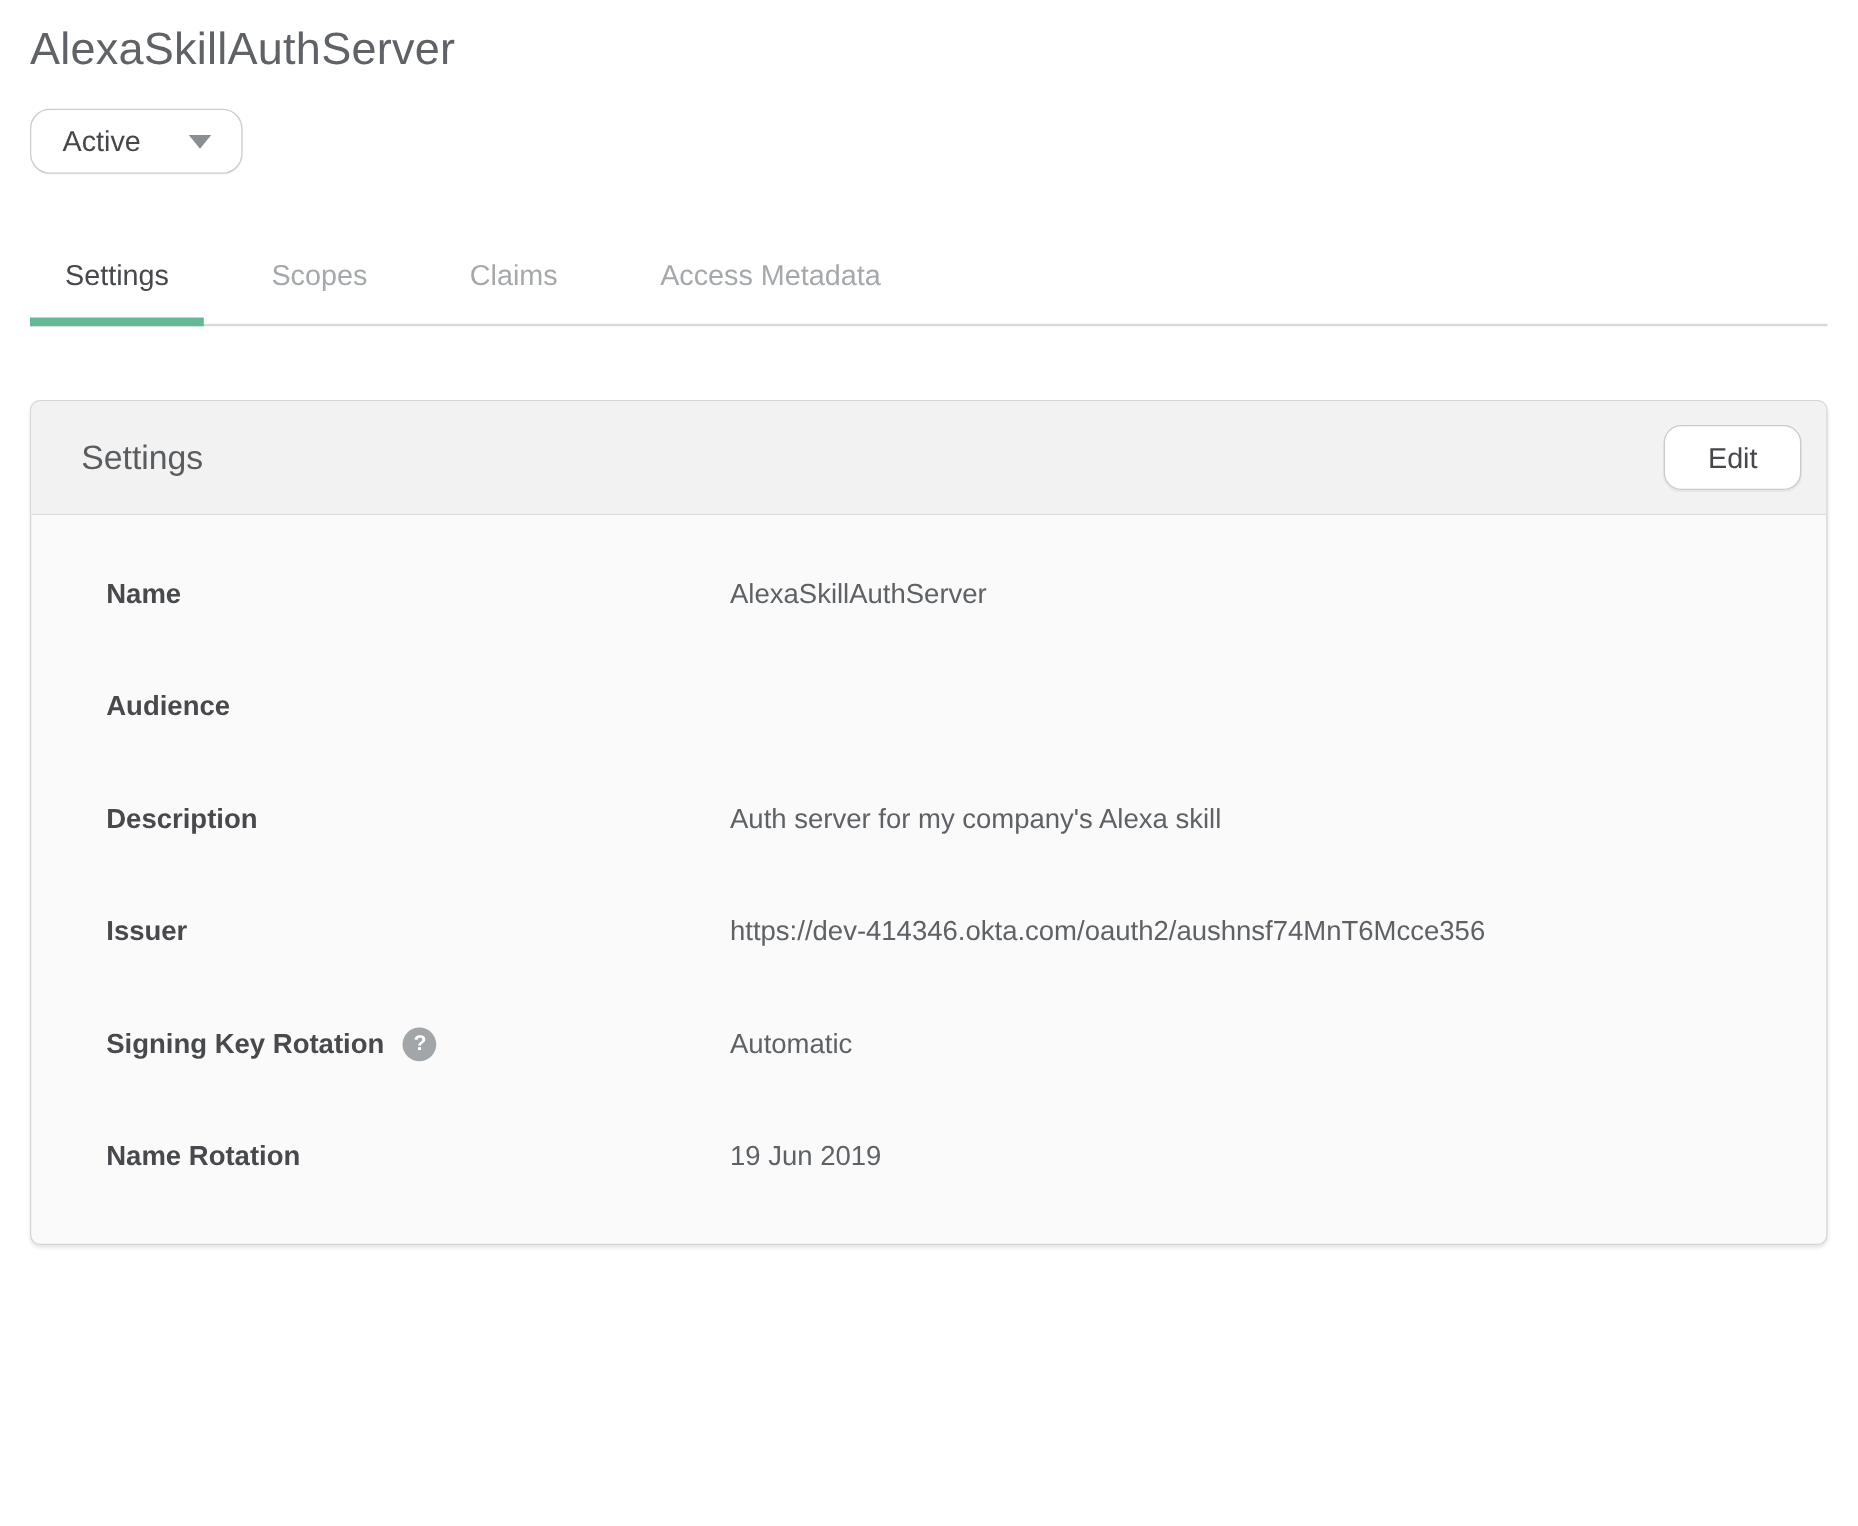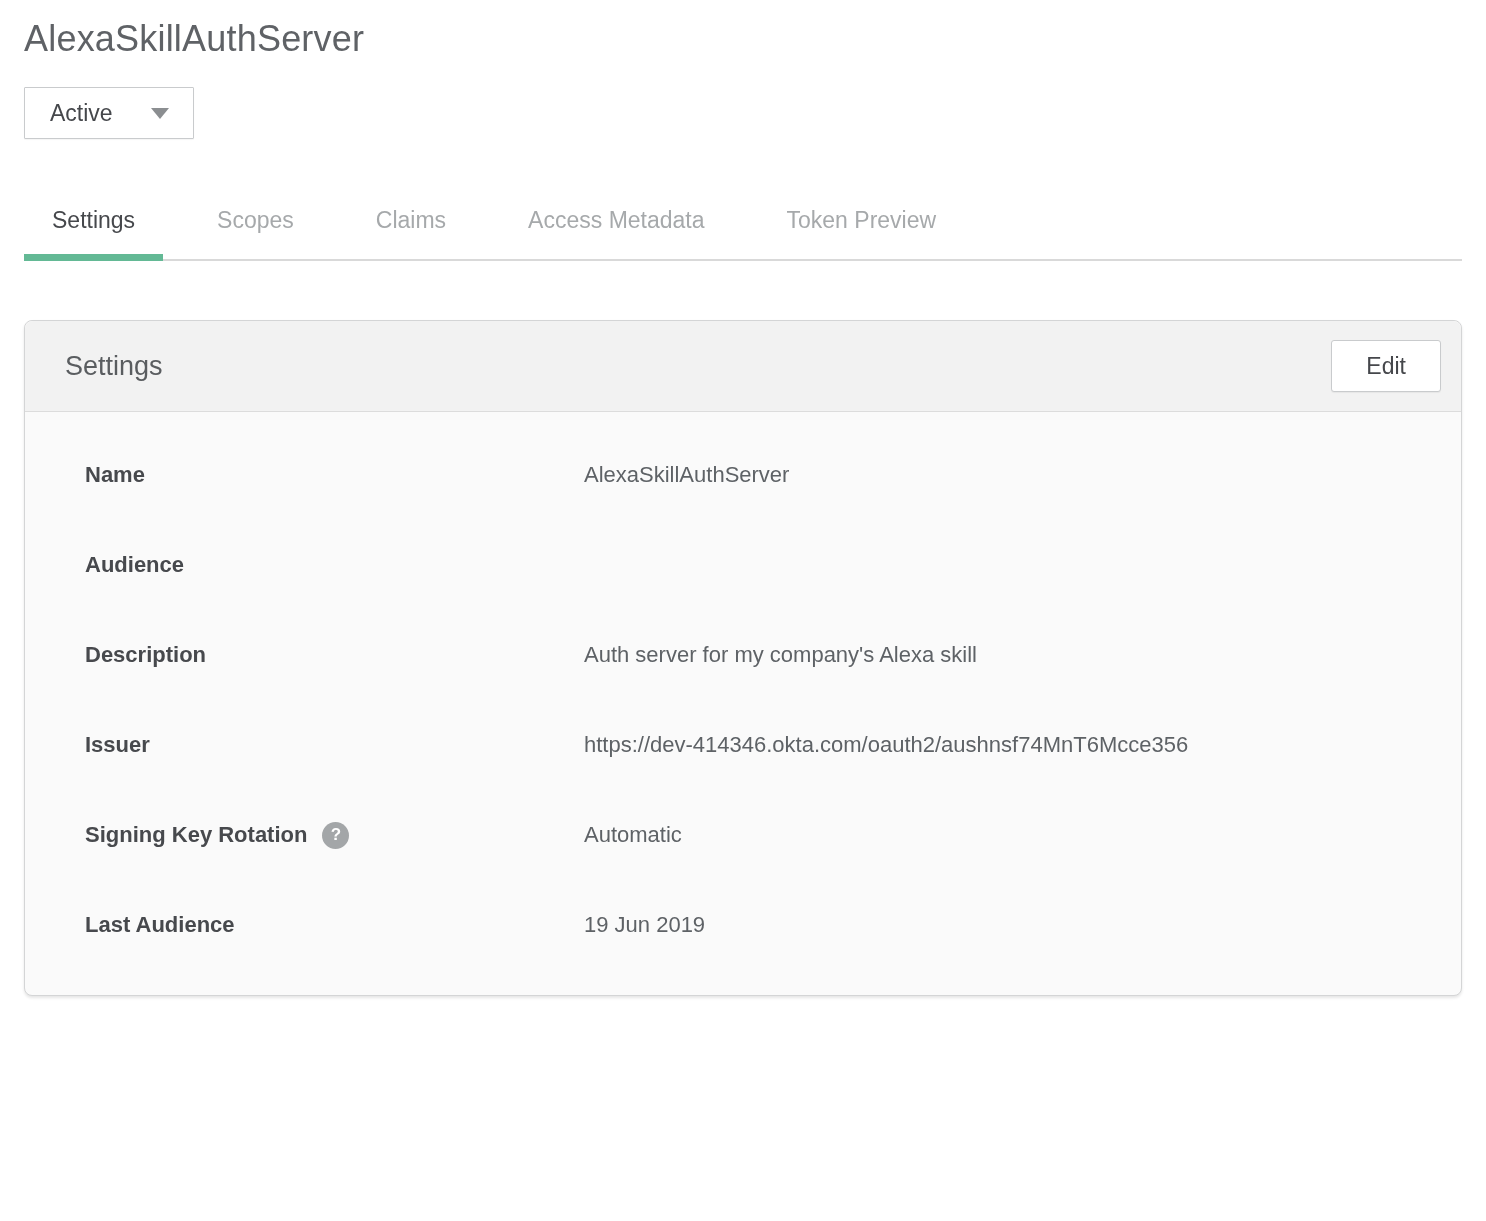--- a/index.html
+++ b/index.html
@@ -24,21 +24,21 @@
 
   
   .status-btn {
     margin-top: 27px;
     display: inline-flex;
     align-items: center;
     height: 52px;
     padding: 0 24px 0 25px;
     background: #ffffff;
     border: 1px solid #c9cbcd;
-    border-radius: 1px;
+    border-radius: 16px;
     font-family: inherit;
     font-size: 23px;
     color: #45474b;
     cursor: pointer;
     box-shadow: 0 1px 1px rgba(0,0,0,0.04);
   }
   .status-btn .caret {
     margin-left: 38px;
     width: 0; height: 0;
     border-left: 9px solid transparent;
@@ -90,21 +90,21 @@
   .panel-title {
     font-size: 27px;
     font-weight: 400;
     color: #5a5d60;
   }
   .edit-btn {
     height: 52px;
     padding: 0 34px;
     background: #ffffff;
     border: 1px solid #c9cbcd;
-    border-radius: 3px;
+    border-radius: 14px;
     font-family: inherit;
     font-size: 23px;
     color: #45474b;
     cursor: pointer;
     box-shadow: 0 1px 1px rgba(0,0,0,0.05);
   }
 
   .panel-body { padding: 47px 60px 54px 60px; }
 
   .field-row {
@@ -160,21 +160,20 @@
   <button class="status-btn">
     <span>Active</span>
     <span class="caret"></span>
   </button>
 
   <nav class="tabs">
     <div class="tab active">Settings</div>
     <div class="tab">Scopes</div>
     <div class="tab">Claims</div>
     <div class="tab">Access Metadata</div>
-    <div class="tab">Token Preview</div>
   </nav>
 
   <section class="panel">
     <header class="panel-header">
       <div class="panel-title">Settings</div>
       <button class="edit-btn">Edit</button>
     </header>
 
     <div class="panel-body">
 
@@ -200,20 +199,20 @@
 
       <div class="field-row">
         <div class="field-label">
           <span>Signing Key Rotation</span>
           <span class="help-icon">?</span>
         </div>
         <div class="field-value">Automatic</div>
       </div>
 
       <div class="field-row">
-        <div class="field-label">Last Audience</div>
+        <div class="field-label">Name Rotation</div>
         <div class="field-value">19 Jun 2019</div>
       </div>
 
     </div>
   </section>
 
 </div>
 
 </body></html>

